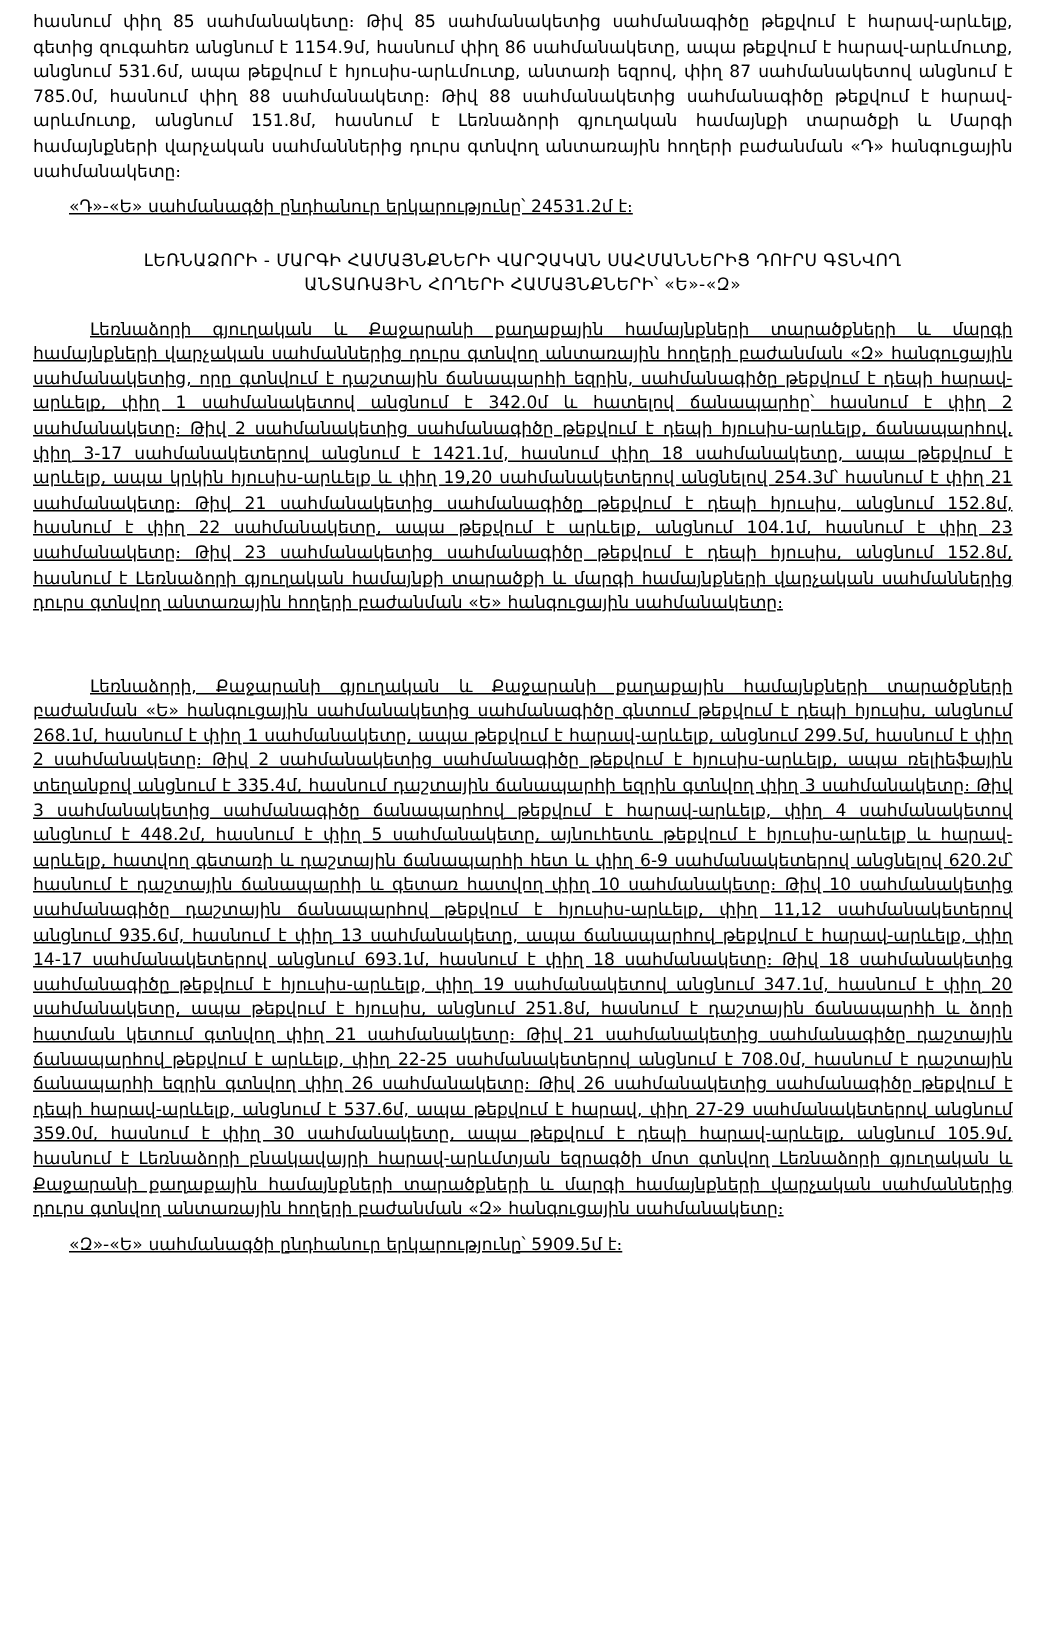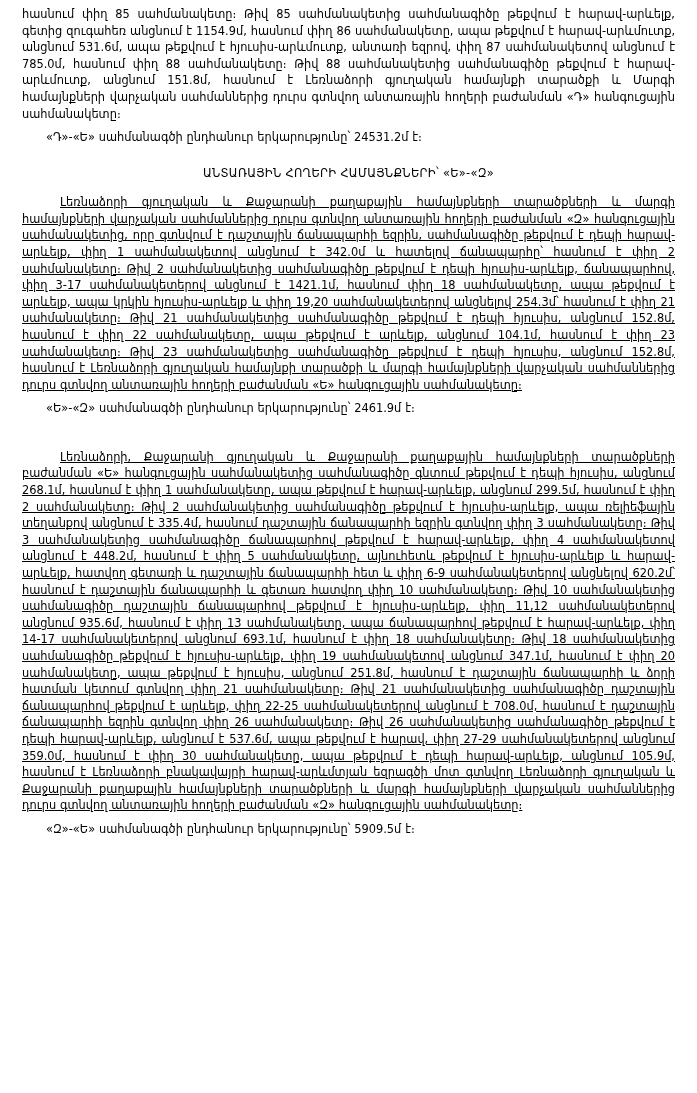--- a/index.html
+++ b/index.html
@@ -27,20 +27,21 @@
     text-align: justify;
     text-justify: inter-word;
     word-spacing: 0.2px;
   }
   .indent {
     text-indent: 38px;
     text-decoration: underline;
   }
   .indent-sm {
     text-indent: 24px;
+    text-decoration: underline;
   }
   .gap-s { height: 7px; }
   .gap-m { height: 13px; }
   .gap-l { height: 19px; }
   .heading {
     text-align: center;
     font-size: 11.4px;
     line-height: 16.4px;
     letter-spacing: 0.3px;
   }
@@ -55,30 +56,30 @@
 
   <p class="body">հասնում փիղ 85 սահմանակետը։ Թիվ 85 սահմանակետից սահմանագիծը թեքվում է հարավ-արևելք, գետից զուգահեռ անցնում է 1154.9մ, հասնում փիղ 86 սահմանակետը, ապա թեքվում է հարավ-արևմուտք, անցնում 531.6մ, ապա թեքվում է հյուսիս-արևմուտք, անտառի եզրով, փիղ 87 սահմանակետով անցնում է 785.0մ, հասնում փիղ 88 սահմանակետը։ Թիվ 88 սահմանակետից սահմանագիծը թեքվում է հարավ-արևմուտք, անցնում 151.8մ, հասնում է Լեռնաձորի գյուղական համայնքի տարածքի և Մարգի համայնքների վարչական սահմաններից դուրս գտնվող անտառային հողերի բաժանման «Դ» հանգուցային սահմանակետը։</p>
 
   <div class="gap-s"></div>
 
   <p class="indent-sm">«Դ»-«Ե» սահմանագծի ընդհանուր երկարությունը՝ 24531.2մ է։</p>
 
   <div class="gap-l"></div>
 
   <div class="heading">
+    <span class="heading-line">ԼԵՌՆԱՁՈՐԻ - ՄԱՐԳԻ ՀԱՄԱՅՆՔՆԵՐԻ ՎԱՐՉԱԿԱՆ ՍԱՀՄԱՆՆԵՐԻՑ ԴՈՒՐՍ ԳՏՆՎՈՂ</span>
     <span class="heading-line">ԱՆՏԱՌԱՅԻՆ ՀՈՂԵՐԻ ՀԱՄԱՅՆՔՆԵՐԻ՝ «Ե»-«Զ»</span>
   </div>
 
   <div class="gap-m"></div>
 
   <p class="indent">Լեռնաձորի գյուղական և Քաջարանի քաղաքային համայնքների տարածքների և մարգի համայնքների վարչական սահմաններից դուրս գտնվող անտառային հողերի բաժանման «Զ» հանգուցային սահմանակետից, որը գտնվում է դաշտային ճանապարհի եզրին, սահմանագիծը թեքվում է դեպի հարավ-արևելք, փիղ 1 սահմանակետով անցնում է 342.0մ և հատելով ճանապարհը՝ հասնում է փիղ 2 սահմանակետը։ Թիվ 2 սահմանակետից սահմանագիծը թեքվում է դեպի հյուսիս-արևելք, ճանապարհով, փիղ 3-17 սահմանակետերով անցնում է 1421.1մ, հասնում փիղ 18 սահմանակետը, ապա թեքվում է արևելք, ապա կրկին հյուսիս-արևելք և փիղ 19,20 սահմանակետերով անցնելով 254.3մ՝ հասնում է փիղ 21 սահմանակետը։ Թիվ 21 սահմանակետից սահմանագիծը թեքվում է դեպի հյուսիս, անցնում 152.8մ, հասնում է փիղ 22 սահմանակետը, ապա թեքվում է արևելք, անցնում 104.1մ, հասնում է փիղ 23 սահմանակետը։ Թիվ 23 սահմանակետից սահմանագիծը թեքվում է դեպի հյուսիս, անցնում 152.8մ, հասնում է Լեռնաձորի գյուղական համայնքի տարածքի և մարգի համայնքների վարչական սահմաններից դուրս գտնվող անտառային հողերի բաժանման «Ե» հանգուցային սահմանակետը։</p>
 
   <div class="gap-s"></div>
 
-  <p class="indent-sm">«Ե»-«Զ» սահմանագծի ընդհանուր երկարությունը՝ 2461.9մ է։</p>
 
   <div class="gap-l"></div>
 
 
   <div class="gap-m"></div>
 
   <p class="indent">Լեռնաձորի, Քաջարանի գյուղական և Քաջարանի քաղաքային համայնքների տարածքների բաժանման «Ե» հանգուցային սահմանակետից սահմանագիծը գնտում թեքվում է դեպի հյուսիս, անցնում 268.1մ, հասնում է փիղ 1 սահմանակետը, ապա թեքվում է հարավ-արևելք, անցնում 299.5մ, հասնում է փիղ 2 սահմանակետը։ Թիվ 2 սահմանակետից սահմանագիծը թեքվում է հյուսիս-արևելք, ապա ռելիեֆային տեղանքով անցնում է 335.4մ, հասնում դաշտային ճանապարհի եզրին գտնվող փիղ 3 սահմանակետը։ Թիվ 3 սահմանակետից սահմանագիծը ճանապարհով թեքվում է հարավ-արևելք, փիղ 4 սահմանակետով անցնում է 448.2մ, հասնում է փիղ 5 սահմանակետը, այնուհետև թեքվում է հյուսիս-արևելք և հարավ-արևելք, հատվող գետառի և դաշտային ճանապարհի հետ և փիղ 6-9 սահմանակետերով անցնելով 620.2մ՝ հասնում է դաշտային ճանապարհի և գետառ հատվող փիղ 10 սահմանակետը։ Թիվ 10 սահմանակետից սահմանագիծը դաշտային ճանապարհով թեքվում է հյուսիս-արևելք, փիղ 11,12 սահմանակետերով անցնում 935.6մ, հասնում է փիղ 13 սահմանակետը, ապա ճանապարհով թեքվում է հարավ-արևելք, փիղ 14-17 սահմանակետերով անցնում 693.1մ, հասնում է փիղ 18 սահմանակետը։ Թիվ 18 սահմանակետից սահմանագիծը թեքվում է հյուսիս-արևելք, փիղ 19 սահմանակետով անցնում 347.1մ, հասնում է փիղ 20 սահմանակետը, ապա թեքվում է հյուսիս, անցնում 251.8մ, հասնում է դաշտային ճանապարհի և ձորի հատման կետում գտնվող փիղ 21 սահմանակետը։ Թիվ 21 սահմանակետից սահմանագիծը դաշտային ճանապարհով թեքվում է արևելք, փիղ 22-25 սահմանակետերով անցնում է 708.0մ, հասնում է դաշտային ճանապարհի եզրին գտնվող փիղ 26 սահմանակետը։ Թիվ 26 սահմանակետից սահմանագիծը թեքվում է դեպի հարավ-արևելք, անցնում է 537.6մ, ապա թեքվում է հարավ, փիղ 27-29 սահմանակետերով անցնում 359.0մ, հասնում է փիղ 30 սահմանակետը, ապա թեքվում է դեպի հարավ-արևելք, անցնում 105.9մ, հասնում է Լեռնաձորի բնակավայրի հարավ-արևմտյան եզրագծի մոտ գտնվող Լեռնաձորի գյուղական և Քաջարանի քաղաքային համայնքների տարածքների և մարգի համայնքների վարչական սահմաններից դուրս գտնվող անտառային հողերի բաժանման «Զ» հանգուցային սահմանակետը։</p>
 
   <div class="gap-s"></div>
 

